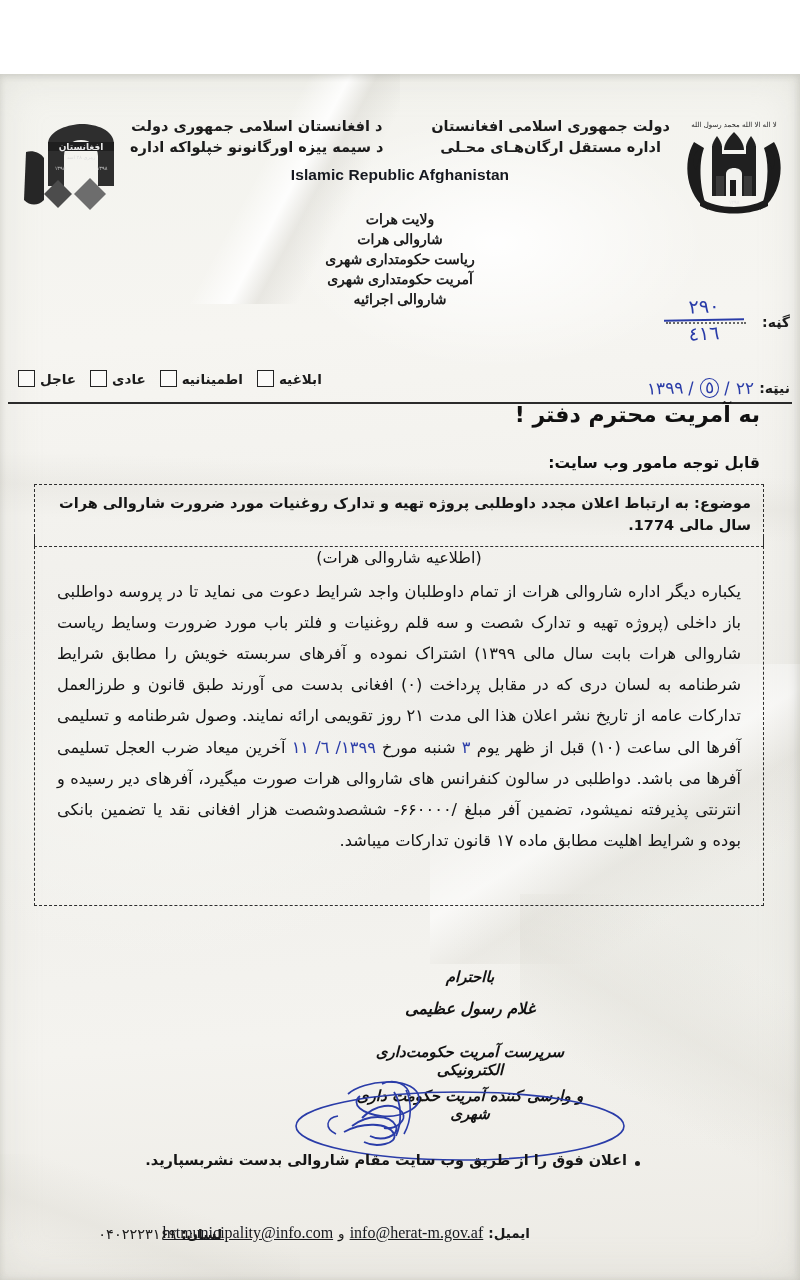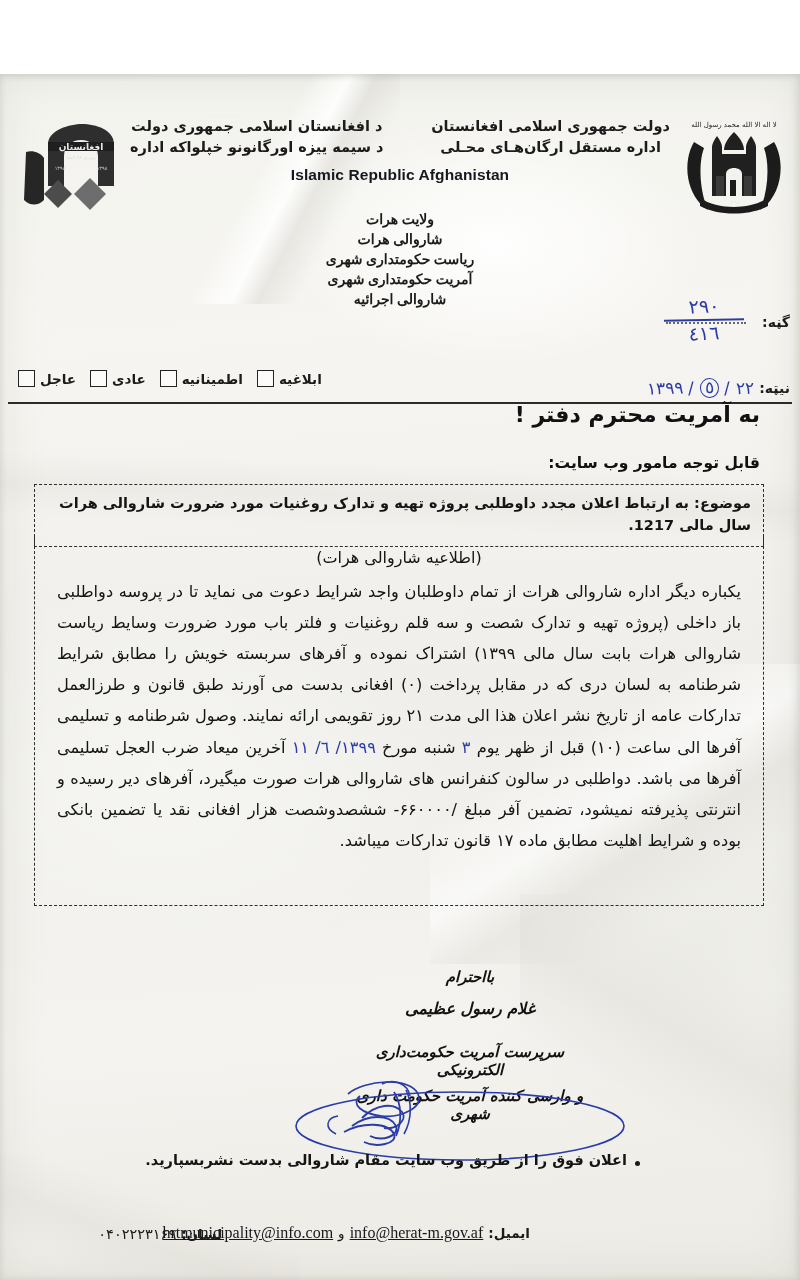--- a/index.html
+++ b/index.html
@@ -114,21 +114,21 @@
     color: #15181f;
     margin-top: 1px;
     letter-spacing: -0.1px;
   }
   .head-dari-stack {
     position: absolute;
     left: 0; right: 0; top: 96px;
     text-align: center;
   }
   .head-dari-stack div {
-    font-family: Liberation Serif, serif;
+    font-family: Liberation Sans, sans-serif;
     font-size: 14px;
     font-weight: 700;
     color: #1b1b1b;
     line-height: 1.42;
   }
 
   
   .refbox {
     position: absolute;
     right: 6px;
@@ -529,21 +529,21 @@
       <span class="cb"></span>
     </span>
   </div>
 
   <div class="hrule"></div>
 
   <div class="title-main">به آمریت محترم دفتر !</div>
   <div class="title-sub">قابل توجه مامور وب سایت:</div>
 
   <div class="subject-box">
-    <div class="txt">موضوع: به ارتباط اعلان مجدد داوطلبی پروژه تهیه و تدارک روغنیات مورد ضرورت شاروالی هرات سال مالی 1217.</div>
+    <div class="txt">موضوع: به ارتباط اعلان مجدد داوطلبی پروژه تهیه و تدارک روغنیات مورد ضرورت شاروالی هرات سال مالی 1774.</div>
   </div>
 
   <div class="body-box">
     <div class="body-heading">(اطلاعیه شاروالی هرات)</div>
     <div class="body-para">
       <span>یکباره دیگر اداره شاروالی هرات از تمام داوطلبان واجد شرایط دعوت می نماید تا در پروسه دواطلبی باز داخلی (پروژه تهیه و تدارک شصت و سه قلم روغنیات و فلتر باب مورد ضرورت وسایط ریاست شاروالی هرات بابت سال مالی ۱۳۹۹) اشتراک نموده و آفرهای سربسته خویش را مطابق شرایط شرطنامه به لسان دری که در مقابل پرداخت (۰) افغانی بدست می آورند طبق قانون و طرزالعمل تدارکات عامه از تاریخ نشر اعلان هذا الی مدت ۲۱ روز تقویمی ارائه نمایند. وصول شرطنامه و تسلیمی آفرها الی ساعت (۱۰) قبل از ظهر یوم </span><span class="ink">٣</span><span> شنبه مورخ </span><span class="ink">١٣٩٩/ ٦/ ١١</span><span> آخرین میعاد ضرب العجل تسلیمی آفرها می باشد. دواطلبی در سالون کنفرانس های  شاروالی هرات صورت میگیرد، آفرهای دیر رسیده و انترنتی پذیرفته نمیشود، تضمین آفر مبلغ /۶۶۰۰۰۰- ششصدوشصت هزار افغانی نقد یا تضمین بانکی بوده و شرایط اهلیت مطابق ماده ۱۷ قانون تدارکات میباشد.</span>
     </div>
   </div>
 
   <div class="sig-block">

